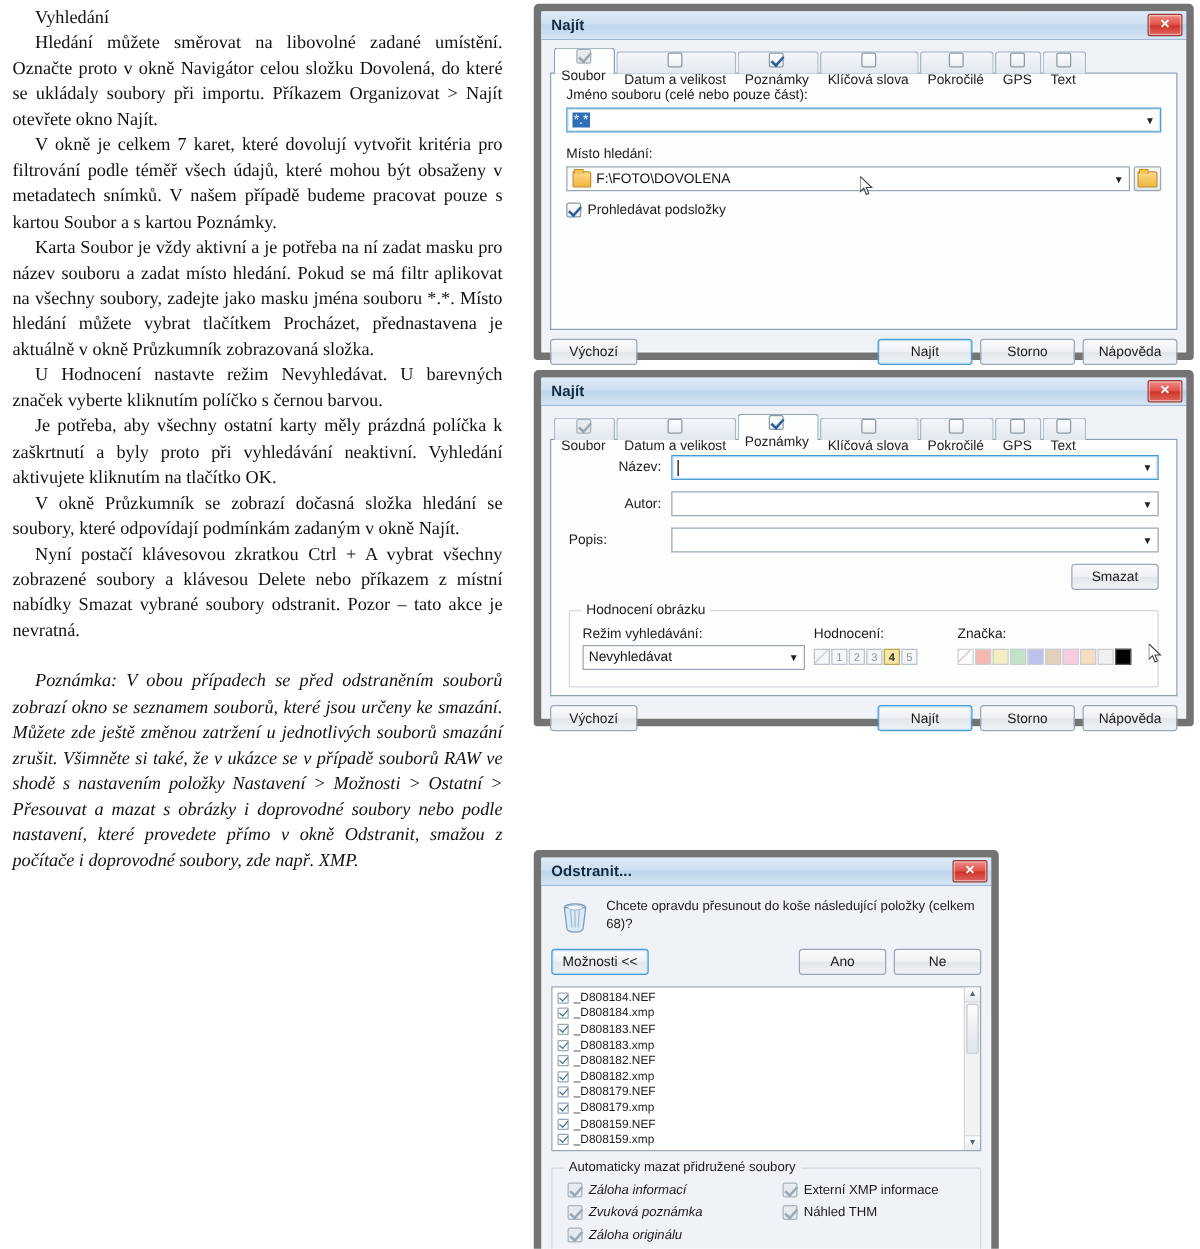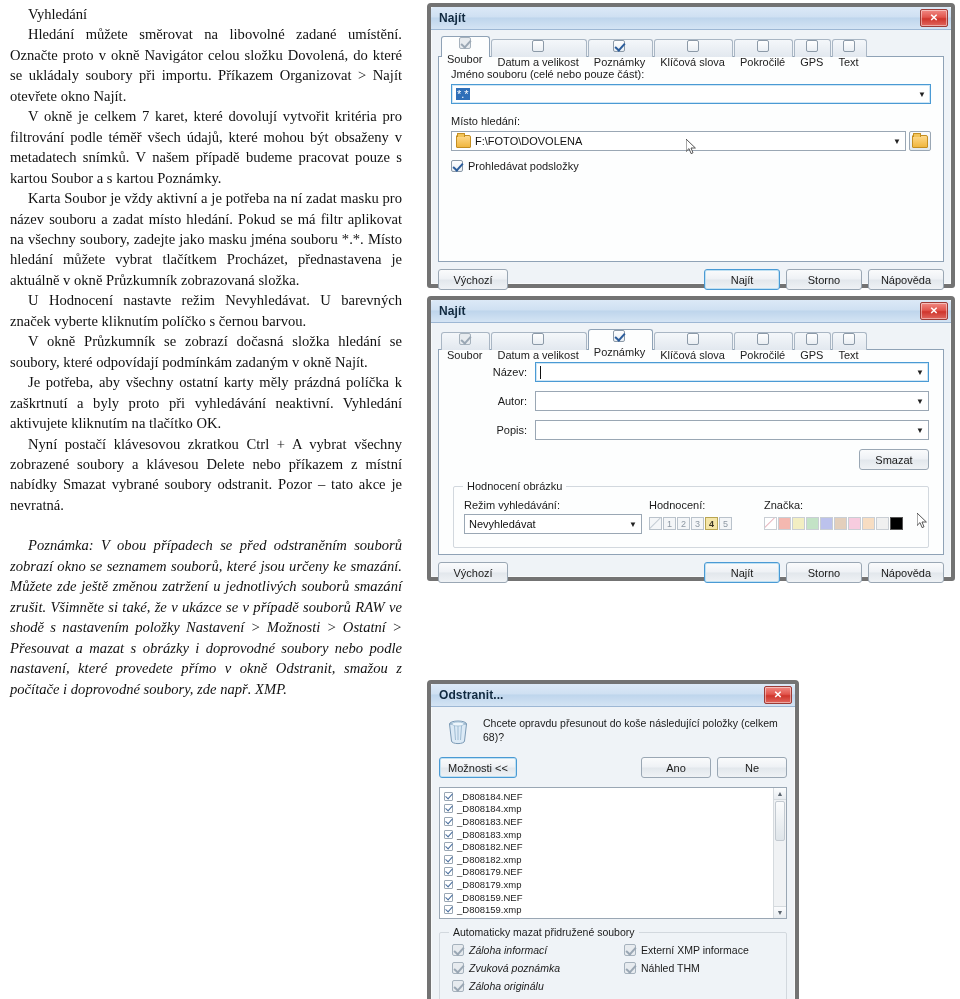--- a/index.html
+++ b/index.html
@@ -39,21 +39,21 @@
     line-height: 20.45px;
     margin: 0 0 0 18px;
     color: #111;
   }
   .gap-note { margin-top: 20px; }
 
   
   .win {
     position: absolute;
     background: #eff3f7;
-    border: 4px solid #737373;
+    border: 6px solid #737373;
     border-radius: 4px 4px 3px 3px;
     box-shadow: 0 0 0 1px rgba(255,255,255,0.55) inset;
     box-sizing: border-box;
   }
   .titlebar {
     height: 22px;
     background: linear-gradient(to bottom,#dce9f7 0%, #cfe0f2 45%, #bed5ec 50%, #d4e4f4 100%);
     border-bottom: 1px solid #9db7d4;
     border-radius: 3px 3px 0 0;
     display: flex;
@@ -367,22 +367,22 @@
 </style>
 </head>
 <body>
 
 <div id="text-column">
   <div class="heading-line">Vyhledání</div>
   <p class="body-par indent">Hledání můžete směrovat na libovolné zadané umístění. Označte proto v okně Navigátor celou složku Dovolená, do které se ukládaly soubory při importu. Příkazem Organizovat &gt; Najít otevřete okno Najít.</p>
   <p class="body-par indent">V okně je celkem 7 karet, které dovolují vytvořit kritéria pro filtrování podle téměř všech údajů, které mohou být obsaženy v metadatech snímků. V našem případě budeme pracovat pouze s kartou Soubor a s kartou Poznámky.</p>
   <p class="body-par indent">Karta Soubor je vždy aktivní a je potřeba na ní zadat masku pro název souboru a zadat místo hledání. Pokud se má filtr aplikovat na všechny soubory, zadejte jako masku jména souboru *.*. Místo hledání můžete vybrat tlačítkem Procházet, přednastavena je aktuálně v okně Průzkumník zobrazovaná složka.</p>
   <p class="body-par indent">U Hodnocení nastavte režim Nevyhledávat. U barevných značek vyberte kliknutím políčko s černou barvou.</p>
+  <p class="body-par indent">Je potřeba, aby všechny ostatní karty měly prázdná políčka k zaškrtnutí a byly proto při vyhledávání neaktivní. Vyhledání aktivujete kliknutím na tlačítko OK.</p>
   <p class="body-par indent">V okně Průzkumník se zobrazí dočasná složka hledání se soubory, které odpovídají podmínkám zadaným v okně Najít.</p>
-  <p class="body-par indent">Je potřeba, aby všechny ostatní karty měly prázdná políčka k zaškrtnutí a byly proto při vyhledávání neaktivní. Vyhledání aktivujete kliknutím na tlačítko OK.</p>
   <p class="body-par indent">Nyní postačí klávesovou zkratkou Ctrl + A vybrat všechny zobrazené soubory a klávesou Delete nebo příkazem z místní nabídky Smazat vybrané soubory odstranit. Pozor – tato akce je nevratná.</p>
   <p class="body-par indent italic gap-note">Poznámka: V obou případech se před odstraněním souborů zobrazí okno se seznamem souborů, které jsou určeny ke smazání. Můžete zde ještě změnou zatržení u jednotlivých souborů smazání zrušit. Všimněte si také, že v ukázce se v případě souborů RAW ve shodě s nastavením položky Nastavení &gt; Možnosti &gt; Ostatní &gt; Přesouvat a mazat s obrázky i doprovodné soubory nebo podle nastavení, které provedete přímo v okně Odstranit, smažou z počítače i doprovodné soubory, zde např. XMP.</p>
 </div>
 
 <div class="win" id="win-find-file" style="left:427px; top:3px; width:528px; height:285px;">
   <div class="titlebar">
     <span class="title-text">Najít</span>
     <div class="close-btn">✕</div>
   </div>
   <div class="win-body">
@@ -503,21 +503,21 @@
         </div>
       </div>
       <div class="field-row" style="margin-bottom:9px;">
         <span class="lbl" style="width:74px; text-align:right; padding-right:8px;">Autor:</span>
         <div class="combo" style="flex:1;">
           <span></span>
           <span class="arrow">▼</span>
         </div>
       </div>
       <div class="field-row">
-        <span class="lbl" style="width:74px; text-align:right; padding-right:8px;">Popis:</span>
+        <span class="lbl" style="width:74px; padding-right:8px;">Popis:</span>
         <div class="combo" style="flex:1;">
           <span></span>
           <span class="arrow">▼</span>
         </div>
       </div>
 
       <div style="display:flex; justify-content:flex-end; margin-top:9px;">
         <div class="btn" style="width:68px;">Smazat</div>
       </div>
 

